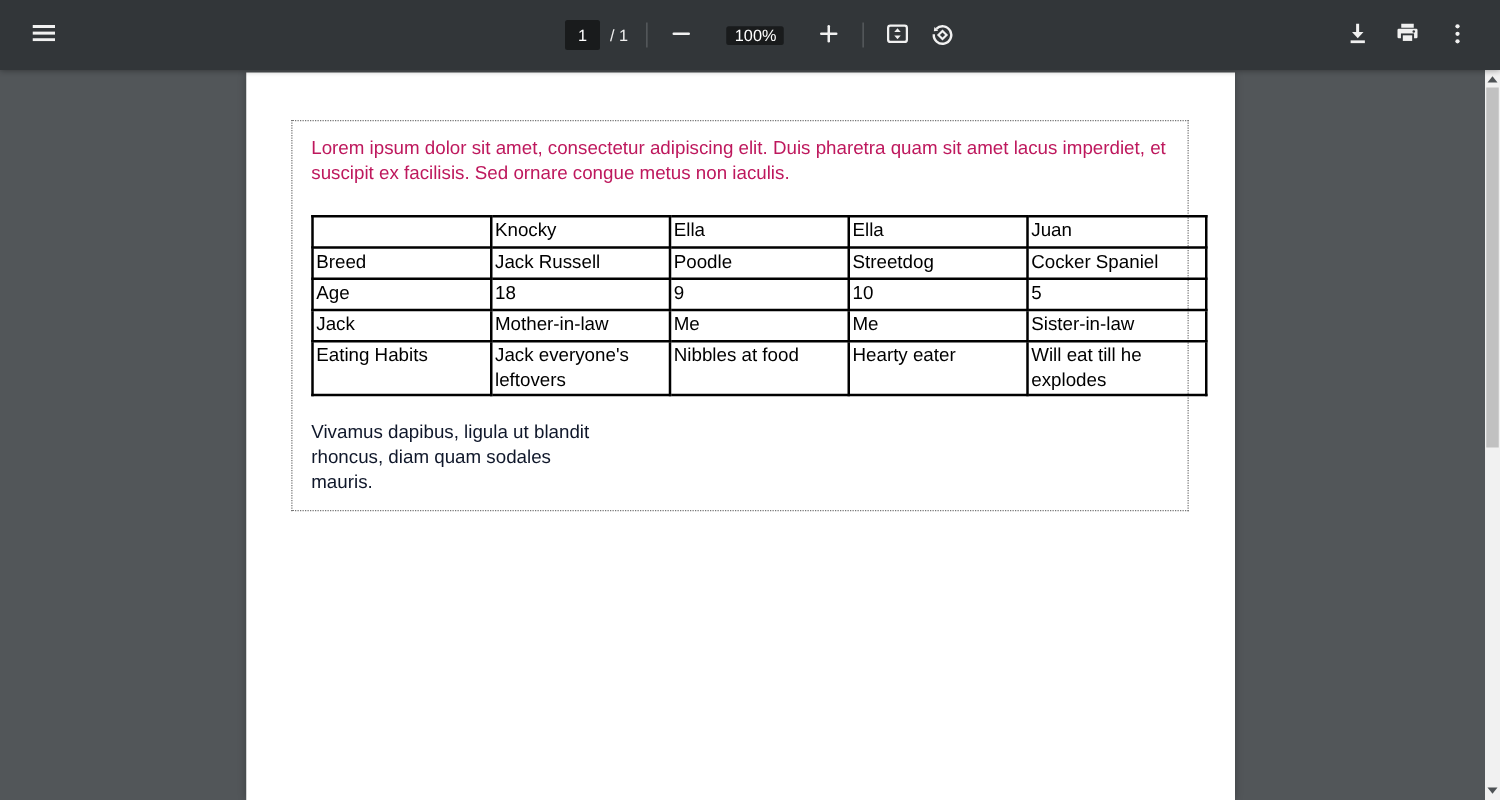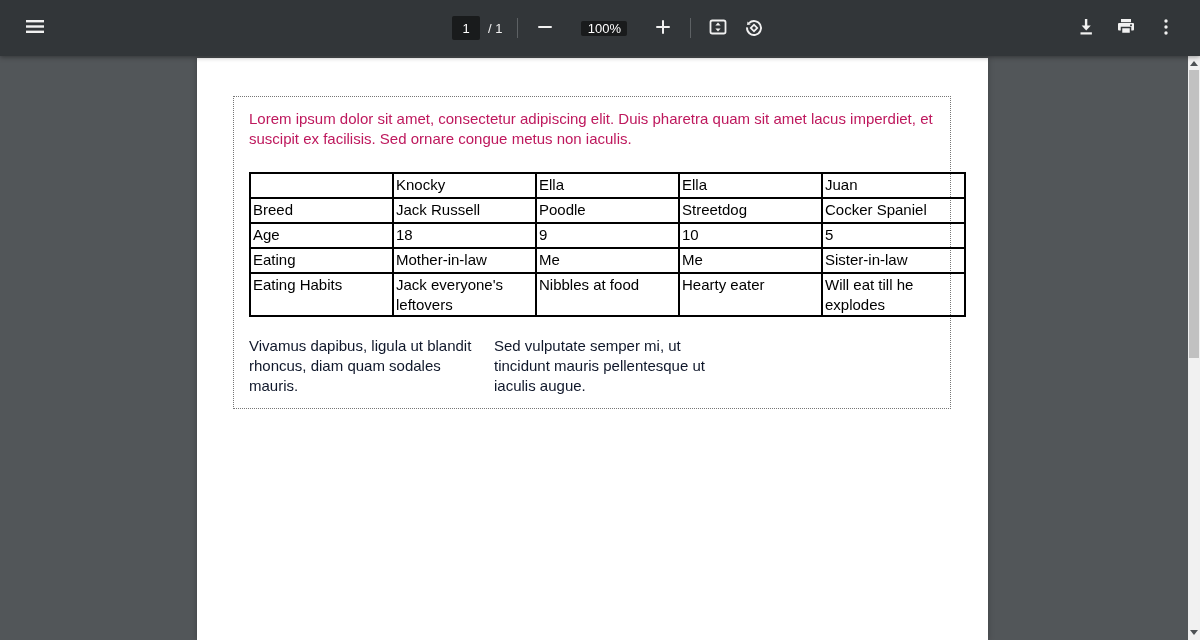--- a/index.html
+++ b/index.html
@@ -192,39 +192,38 @@
         <td>Cocker Spaniel</td>
       </tr>
       <tr class="r">
         <td>Age</td>
         <td>18</td>
         <td>9</td>
         <td>10</td>
         <td>5</td>
       </tr>
       <tr class="r">
-        <td>Eating</td>
+        <td>Jack</td>
         <td>Mother-in-law</td>
         <td>Me</td>
         <td>Me</td>
         <td>Sister-in-law</td>
       </tr>
       <tr>
         <td>Eating Habits</td>
         <td>Jack everyone's leftovers</td>
         <td>Nibbles at food</td>
         <td>Hearty eater</td>
         <td>Will eat till he explodes</td>
       </tr>
     </tbody>
   </table>
 
   <div class="bottom-cols">
     <p>Vivamus dapibus, ligula ut blandit rhoncus, diam quam sodales mauris.</p>
-    <p>Sed vulputate semper mi, ut tincidunt mauris pellentesque ut iaculis augue.</p>
   </div>
 </div>
 
 <div class="scrollbar">
   <div class="scroll-arrow scroll-up"></div>
   <div class="scroll-thumb"></div>
   <div class="scroll-arrow scroll-down"></div>
 </div>
 
 </body></html>

